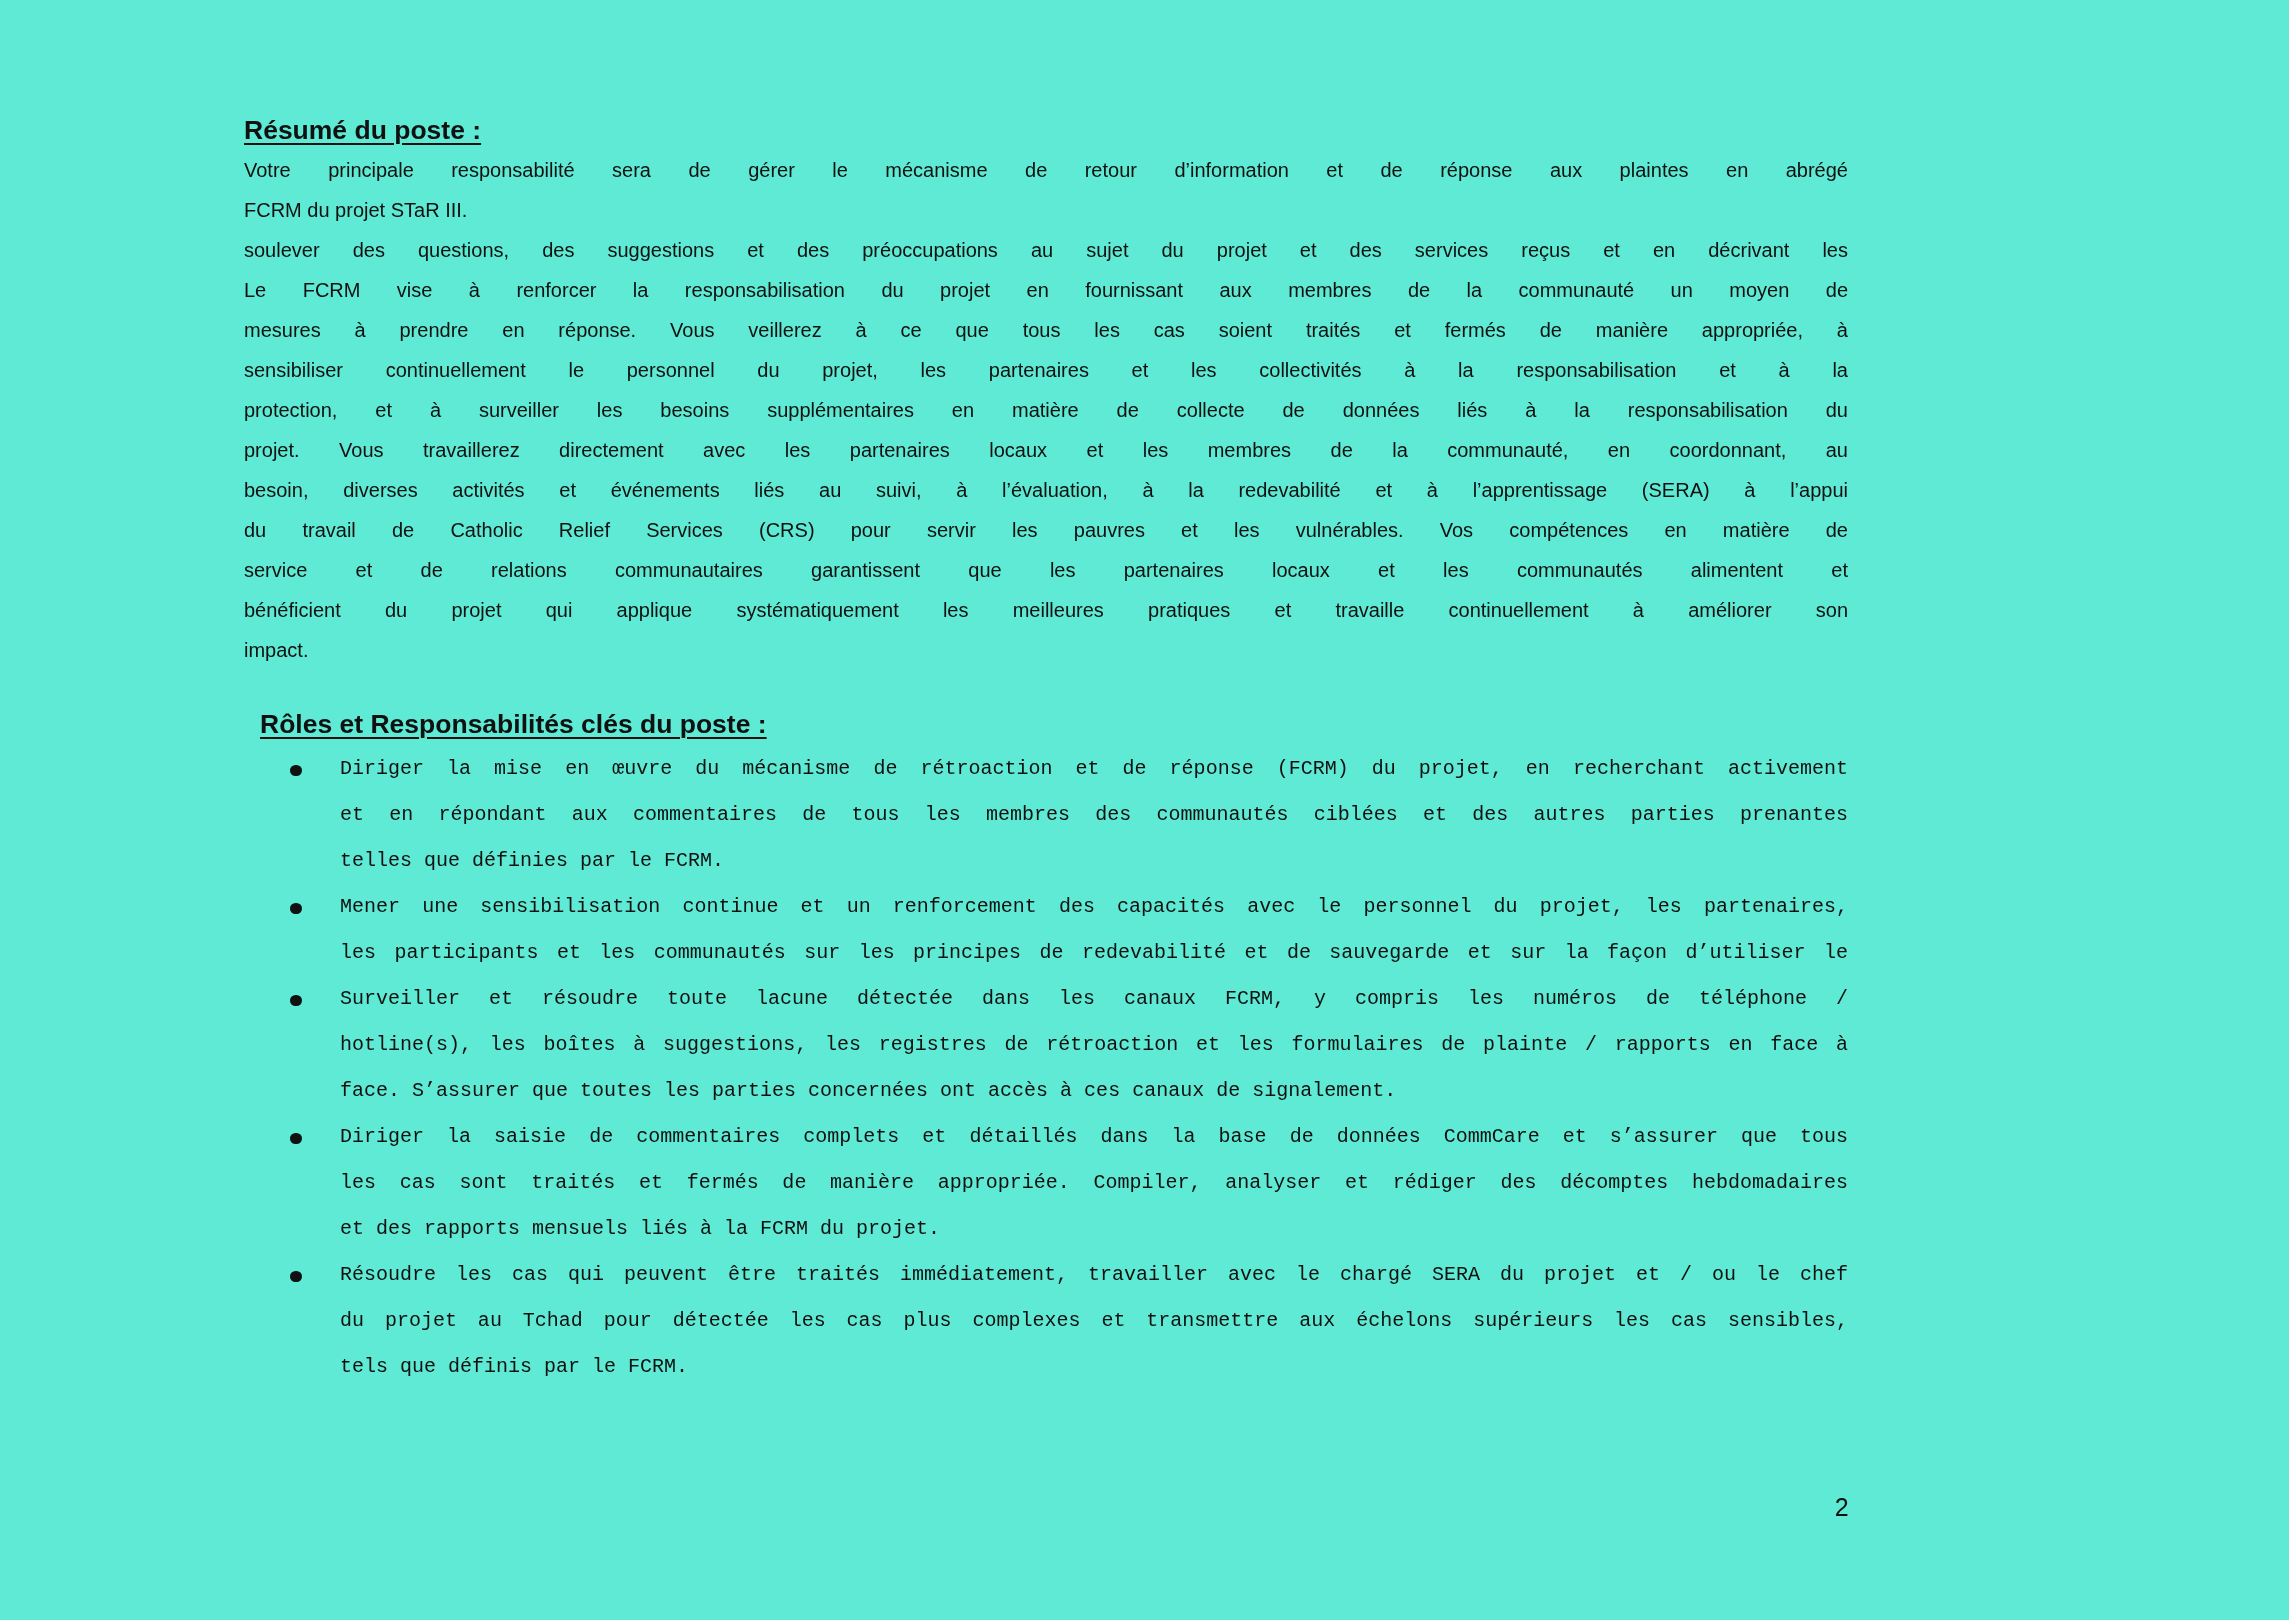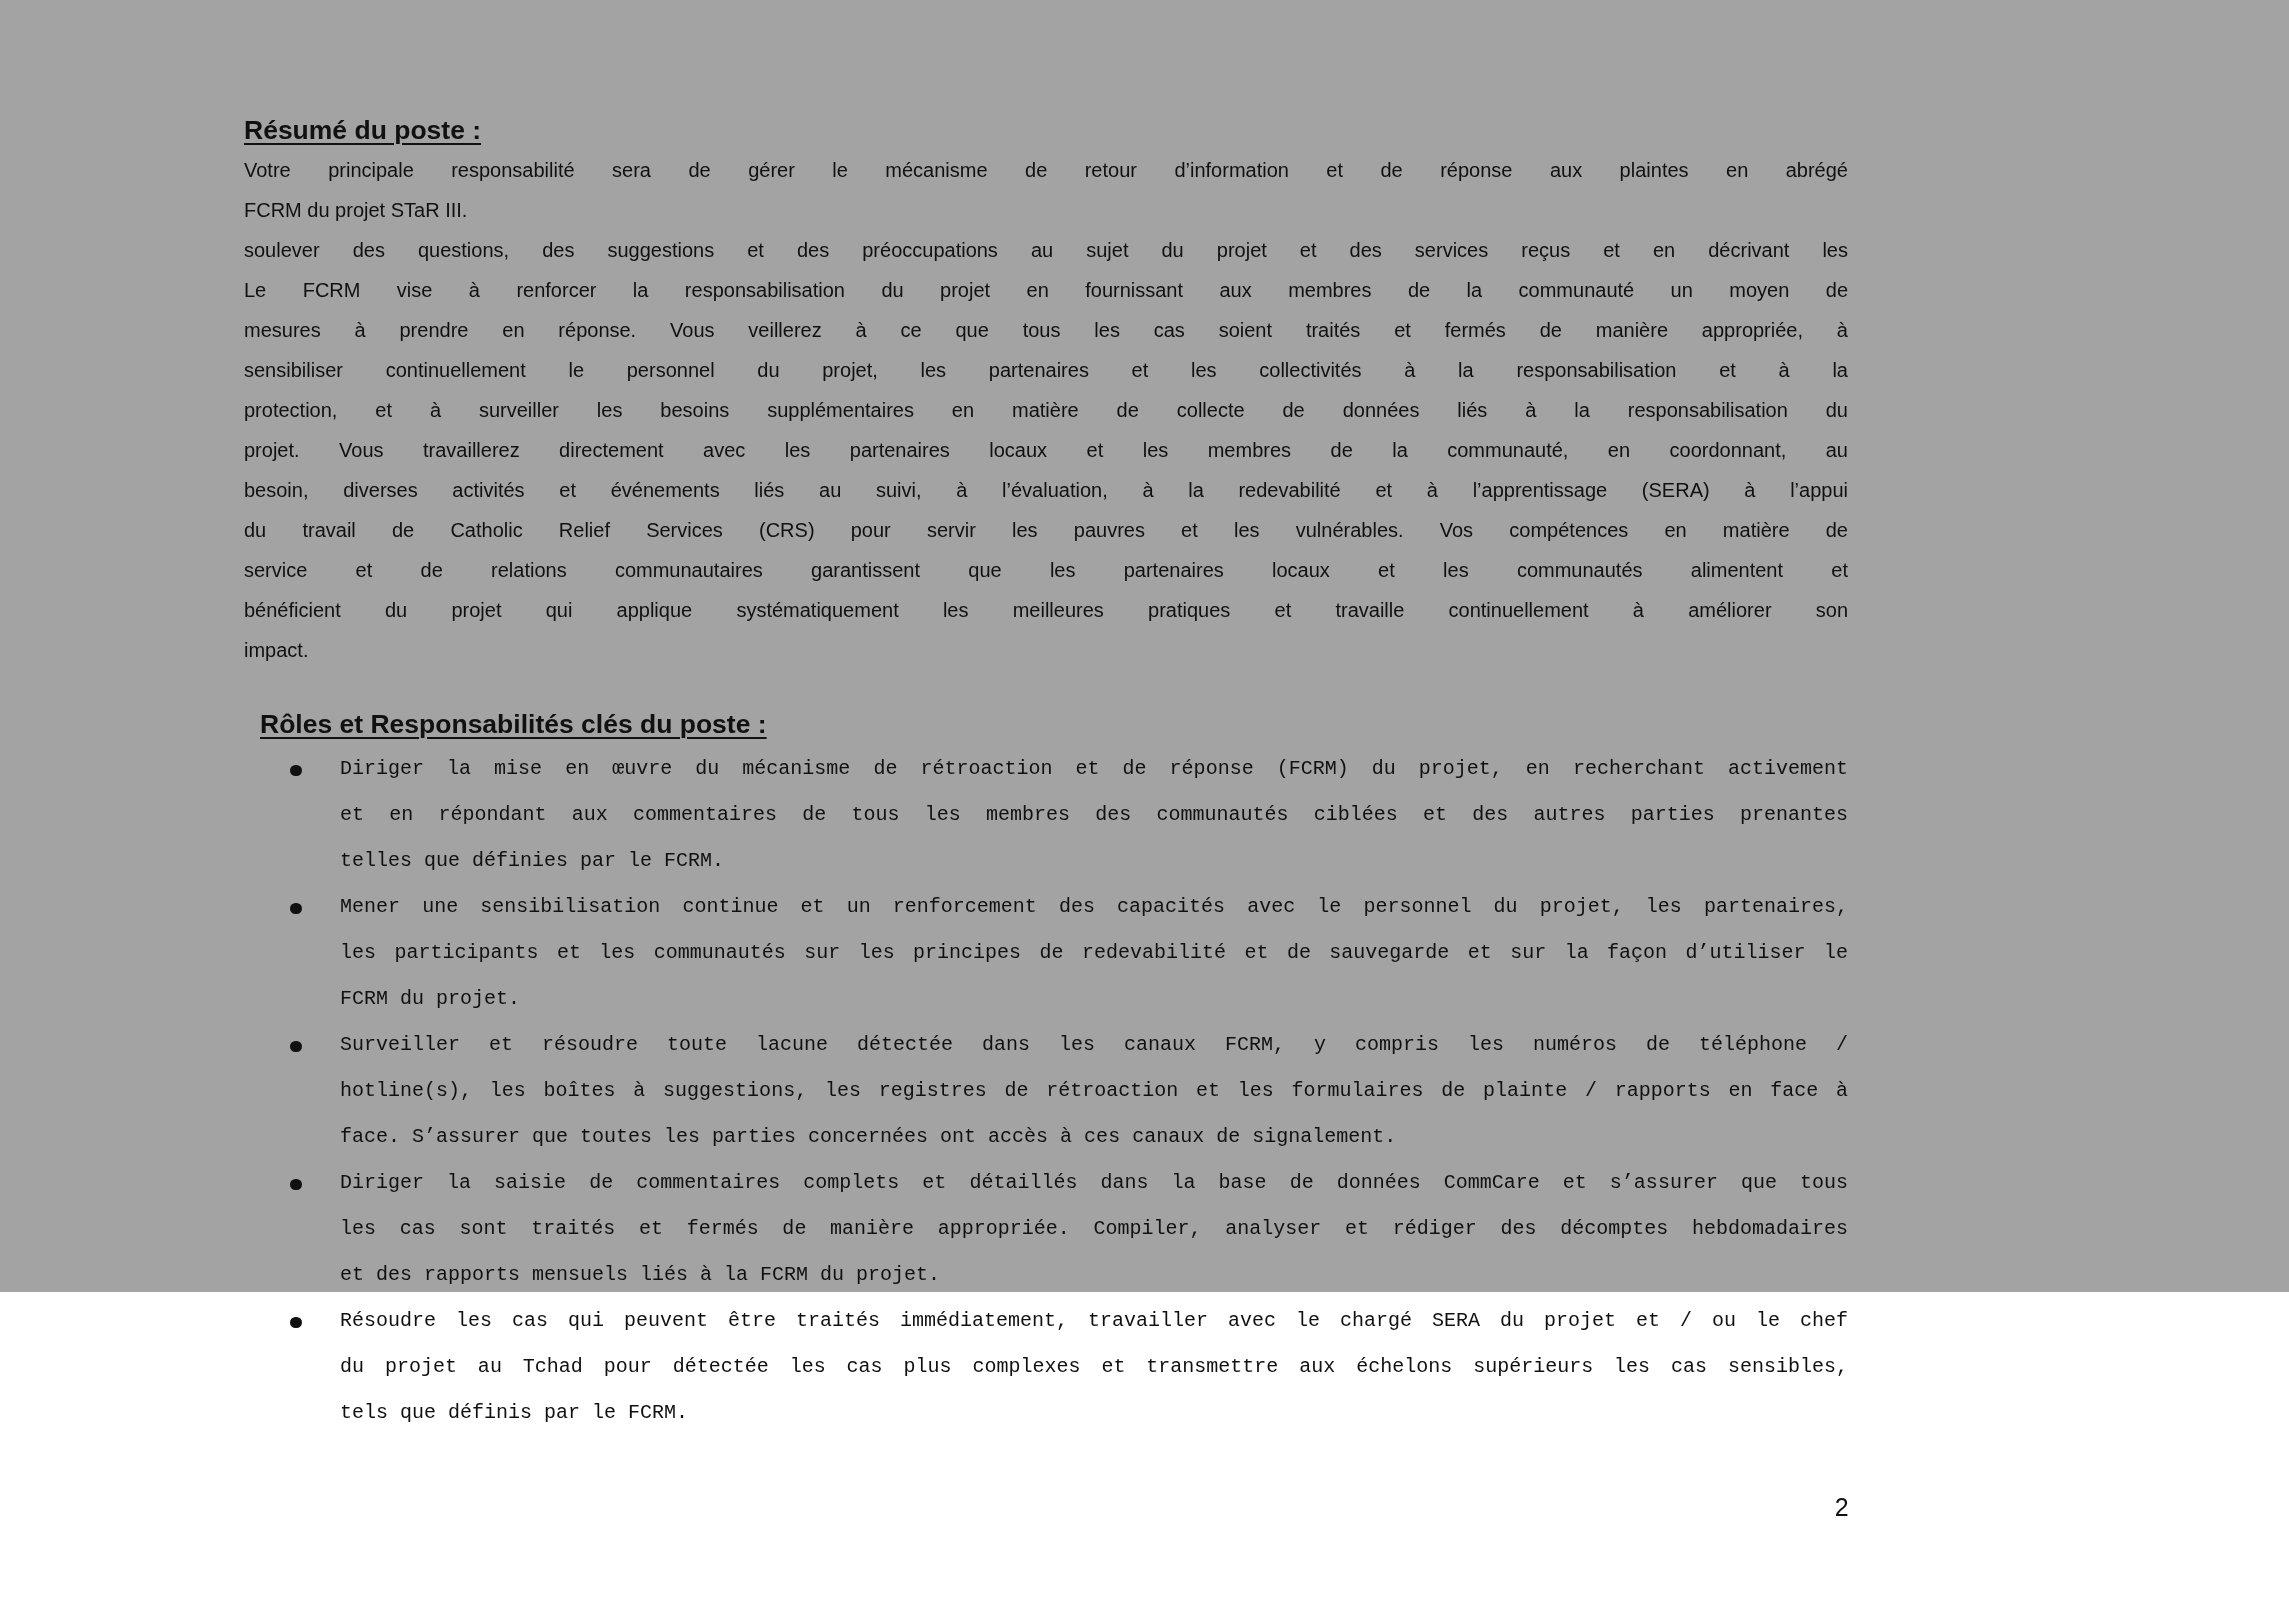--- a/index.html
+++ b/index.html
@@ -12,22 +12,22 @@
       height: 1620px;
       position: relative;
       overflow: hidden;
       font-family: "Liberation Sans", "DejaVu Sans", sans-serif;
       color: #111111;
     }
     .page {
       position: absolute;
       left: 0; top: 0;
       width: 2290px;
-      height: 1292px;
-      background: #a3a3a3;
+      height: 1620px;
+      background: #5eead4;
     }
     .section {
       position: absolute;
       left: 244px;
       width: 1604px;
     }
     .summary-section { top: 110px; }
     .roles-section { top: 703px; }
 
     .heading {
@@ -124,21 +124,20 @@
         <li class="bullet-item">
           <span class="bullet-dot"></span>
           <div class="line justify">Diriger la mise en œuvre du mécanisme de rétroaction et de réponse (FCRM) du projet, en recherchant activement</div>
           <div class="line justify">et en répondant aux commentaires de tous les membres des communautés ciblées et des autres parties prenantes</div>
           <div class="line left">telles que définies par le FCRM.</div>
         </li>
         <li class="bullet-item">
           <span class="bullet-dot"></span>
           <div class="line justify">Mener une sensibilisation continue et un renforcement des capacités avec le personnel du projet, les partenaires,</div>
           <div class="line justify">les participants et les communautés sur les principes de redevabilité et de sauvegarde et sur la façon d’utiliser le</div>
-          <div class="line left">FCRM du projet.</div>
         </li>
         <li class="bullet-item">
           <span class="bullet-dot"></span>
           <div class="line justify">Surveiller et résoudre toute lacune détectée dans les canaux FCRM, y compris les numéros de téléphone /</div>
           <div class="line justify">hotline(s), les boîtes à suggestions, les registres de rétroaction et les formulaires de plainte / rapports en face à</div>
           <div class="line left">face. S’assurer que toutes les parties concernées ont accès à ces canaux de signalement.</div>
         </li>
         <li class="bullet-item">
           <span class="bullet-dot"></span>
           <div class="line justify">Diriger la saisie de commentaires complets et détaillés dans la base de données CommCare et s’assurer que tous</div>

